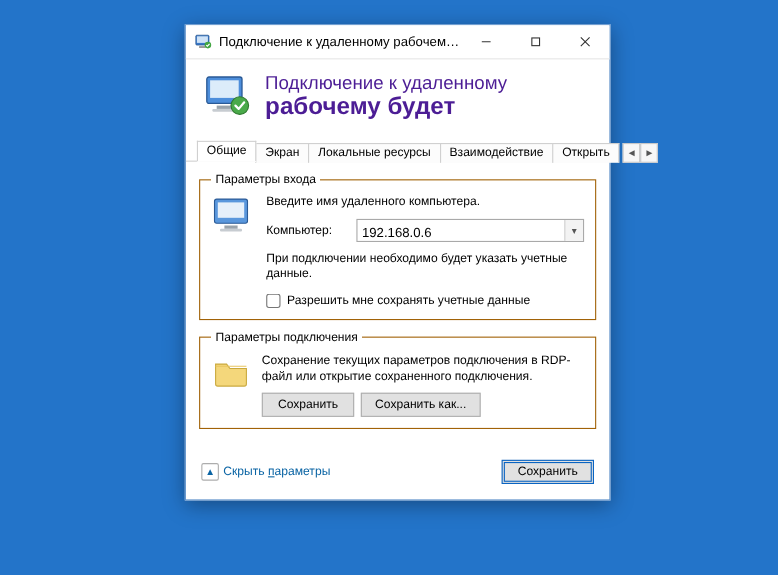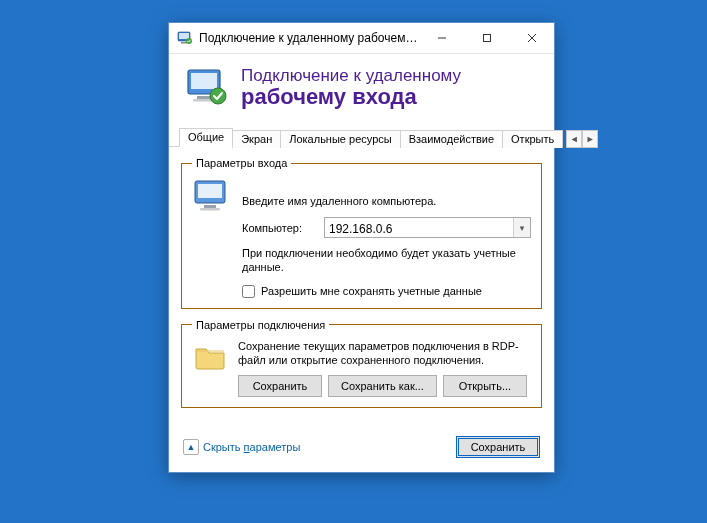--- a/index.html
+++ b/index.html
@@ -150,21 +150,20 @@
     gap: 10px;
   }
   .login-icon {
     width: 40px;
     height: 40px;
     flex-shrink: 0;
   }
   .login-fields {
     flex: 1;
     font-size: 11px;
-    margin-top: 18px;
   }
   .intro-text {
     margin-bottom: 10px;
   }
   .form-line {
     display: flex;
     align-items: center;
     margin-bottom: 8px;
   }
   .form-line .lbl {
@@ -327,21 +326,21 @@
         <rect x="3" y="4" width="32" height="24" rx="2" fill="#4d8edb" stroke="#2a5a96" stroke-width="1.2"></rect>
         <rect x="6" y="7" width="26" height="16" fill="#dcecfa"></rect>
         <rect x="12" y="30" width="14" height="3" fill="#9aa3ab"></rect>
         <rect x="8" y="33" width="22" height="2.5" rx="1" fill="#c7ccd1"></rect>
         <circle cx="33" cy="30" r="8" fill="#4aaa4a" stroke="#2f7a2f" stroke-width="1"></circle>
         <path d="M29 30 l3 3 l5 -6" stroke="#fff" stroke-width="2" fill="none" stroke-linecap="round" stroke-linejoin="round"></path>
       </svg>
     </div>
     <div class="h-text">
       <div class="h-line1">Подключение к удаленному</div>
-      <div class="h-line2">рабочему входа</div>
+      <div class="h-line2">рабочему будет</div>
     </div>
   </div>
 
   <div class="tabs-row">
     <div class="tab active">Общие</div>
     <div class="tab">Экран</div>
     <div class="tab">Локальные ресурсы</div>
     <div class="tab">Взаимодействие</div>
     <div class="tab">Открыть</div>
     <div class="tab-nav">
@@ -398,21 +397,20 @@
           <svg width="36" height="36" viewBox="0 0 36 36">
             <path d="M4 10 h10 l3 4 h15 v14 a2 2 0 0 1 -2 2 H6 a2 2 0 0 1 -2 -2 z" fill="#f4d77b" stroke="#caa93e"></path>
             <path d="M4 12 h28" stroke="#e8c45e"></path>
           </svg>
         </div>
         <div class="conn-right">
           <div class="conn-desc">Сохранение текущих параметров подключения в RDP-файл или открытие сохраненного подключения.</div>
           <div class="btnrow">
             <button class="win">Сохранить</button>
             <button class="win">Сохранить как...</button>
-            <button class="win">Открыть...</button>
           </div>
         </div>
       </div>
     </fieldset>
 
   </div>
 
   <div class="footer">
     <div class="hide-link">
       <span class="up-ico">▲</span>

